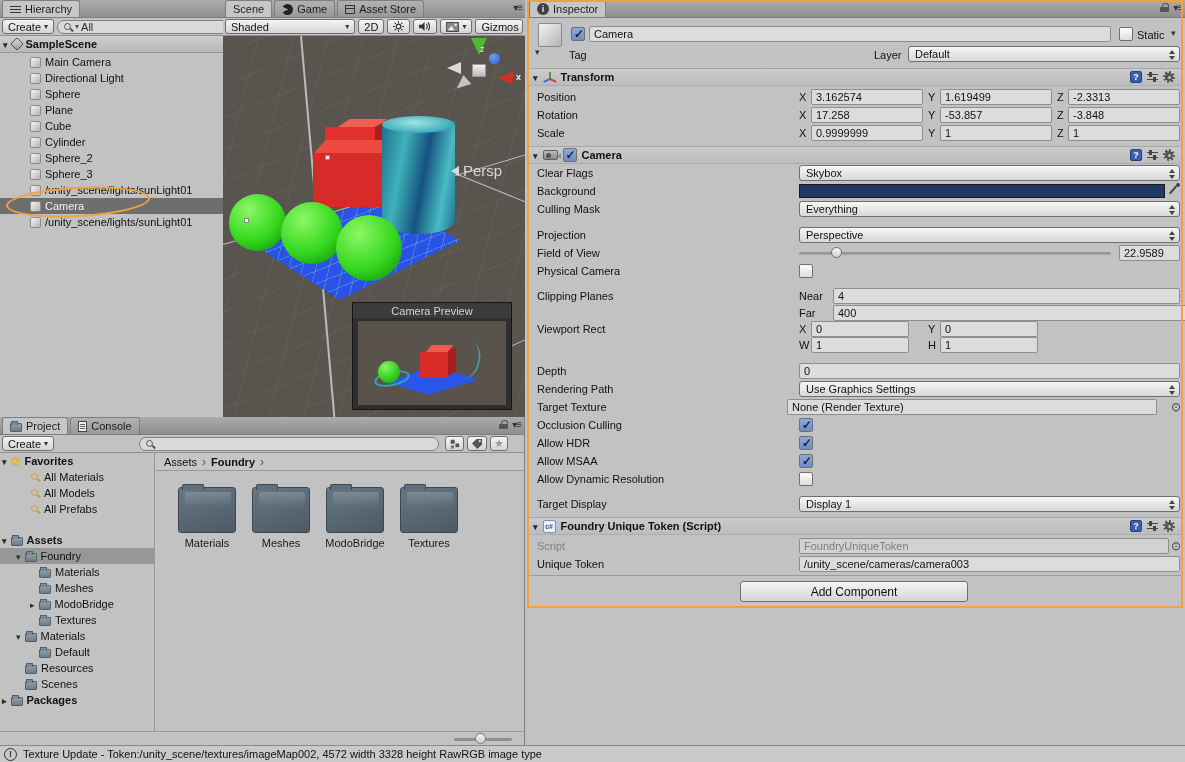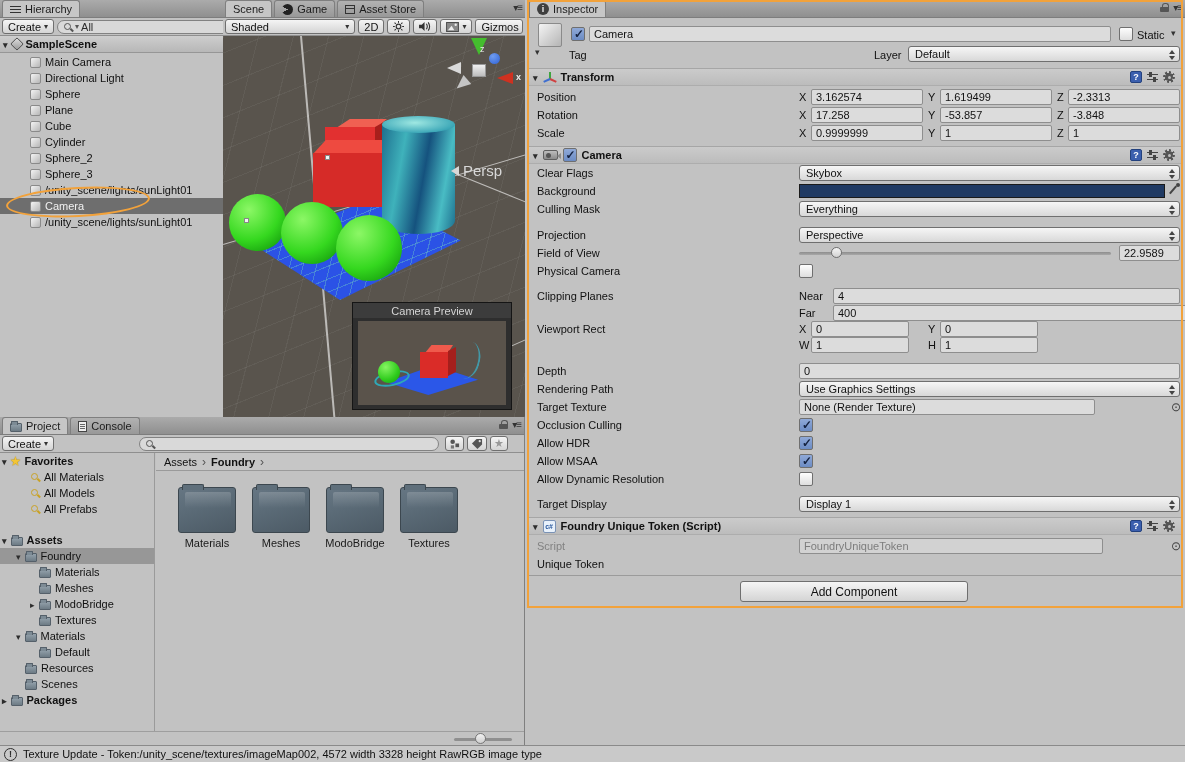--- a/index.html
+++ b/index.html
@@ -657,21 +657,21 @@
     </div>
     <div class="irow" style="top:381px">
       <span class="ilabel">Rendering Path</span>
       <div class="dd" style="left:262px;width:381px">
           <span>Use Graphics Settings</span>
           <span class="ud"></span>
         </div>
     </div>
     <div class="irow" style="top:399px">
       <span class="ilabel">Target Texture</span>
-      <div class="tf" style="left:262px;width:296px">
+      <div class="tf" style="left:250px;width:370px">
           <span>None (Render Texture)</span>
         </div>
       <span class="picker-ico" style="position:absolute;left:634px;top:1px"></span>
     </div>
     <div class="irow" style="top:417px">
       <span class="ilabel">Occlusion Culling</span>
       <div class="cb on" style="left:262px"></div>
     </div>
     <div class="irow" style="top:435px">
       <span class="ilabel">Allow HDR</span>
@@ -698,27 +698,30 @@
       <span class="cs-ico">c#</span>
       <span>Foundry Unique Token (Script)</span>
       <div class="hdr-icons">
           <span class="book-ico">?</span>
           <span class="preset-ico"></span>
           <span class="gear-ico"></span>
         </div>
     </div>
     <div class="irow" style="top:538px">
       <span class="ilabel gray">Script</span>
-      <div class="tf gray" style="left:262px;width:304px">
+      <div class="tf gray" style="left:262px;width:370px">
           <span>FoundryUniqueToken</span>
         </div>
       <span class="picker-ico" style="position:absolute;left:634px;top:1px"></span>
     </div>
     <div class="irow" style="top:556px">
       <span class="ilabel">Unique Token</span>
+      <div class="tf" style="left:262px;width:381px">
+          <span>/unity_scene/cameras/camera003</span>
+        </div>
     </div>
 
     <div style="position:absolute;left:2px;top:575px;width:652px;border-top:1px solid #9b9b9b"></div>
     <div class="btn" style="position:absolute;left:213px;top:581px;width:228px;height:21px;justify-content:center;font-size:12px">
         <span>Add Component</span>
       </div>
 
     <div id="insp-outline"></div>
   </div>
 

